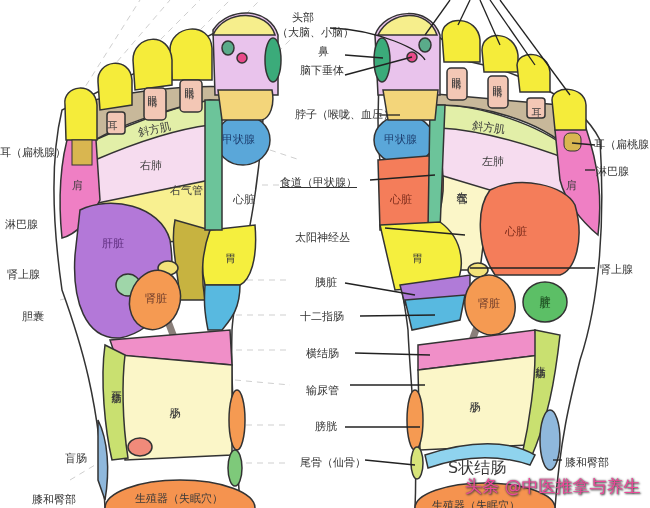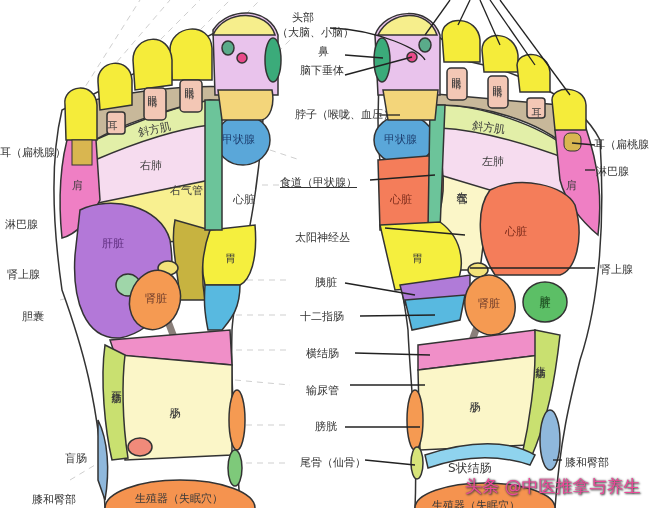--- a/index.html
+++ b/index.html
@@ -245,16 +245,16 @@
 <div class="in" style="left:566px;top:180px;">肩</div>
 <div class="in vert" style="left:455px;top:183px;">左气管</div>
 <div class="in" style="left:384px;top:134px;color:#1d3f70;">甲状腺</div>
 <div class="in" style="left:390px;top:194px;color:#7a2a1a;">心脏</div>
 <div class="in" style="left:505px;top:226px;color:#7a2a1a;">心脏</div>
 <div class="in" style="left:478px;top:298px;color:#6b3a2a;">肾脏</div>
 <div class="in vert" style="left:538px;top:287px;color:#1f4f22;">脾脏</div>
 <div class="in" style="left:412px;top:253px;">胃</div>
 <div class="in vert" style="left:468px;top:392px;">小肠</div>
 <div class="in vert" style="left:534px;top:358px;font-size:10px;">上行结肠</div>
-<div class="in" style="left:448px;top:462px;font-size:12px;">S状结肠</div>
+<div class="in" style="left:448px;top:462px;font-size:16px;">S状结肠</div>
 <div class="in" style="left:432px;top:500px;">生殖器（失眠穴）</div>
 
 <div class="wm">头条 @中医推拿与养生</div>
 
 </body></html>

